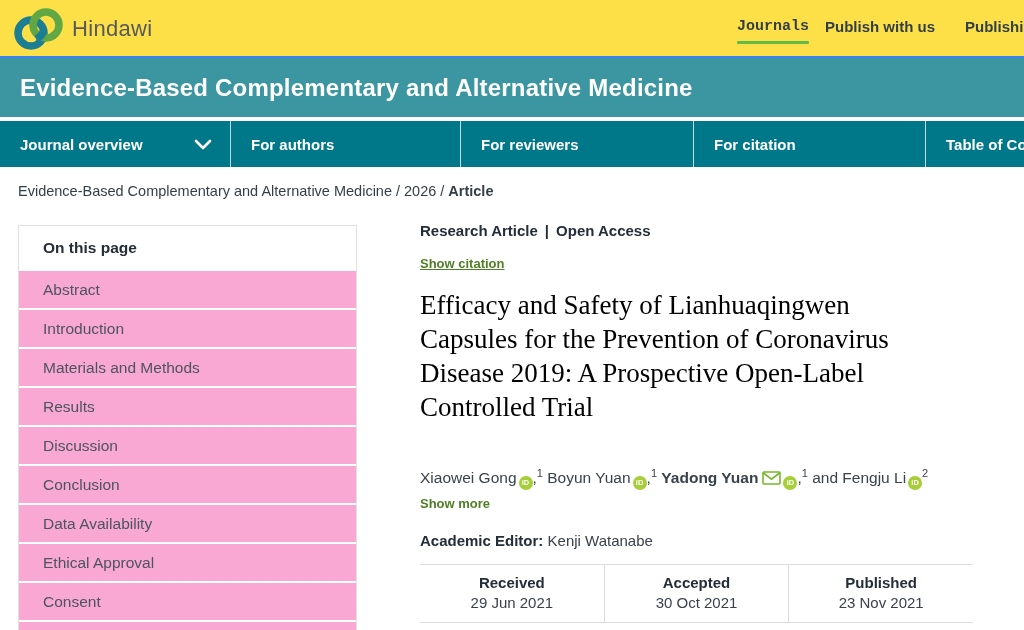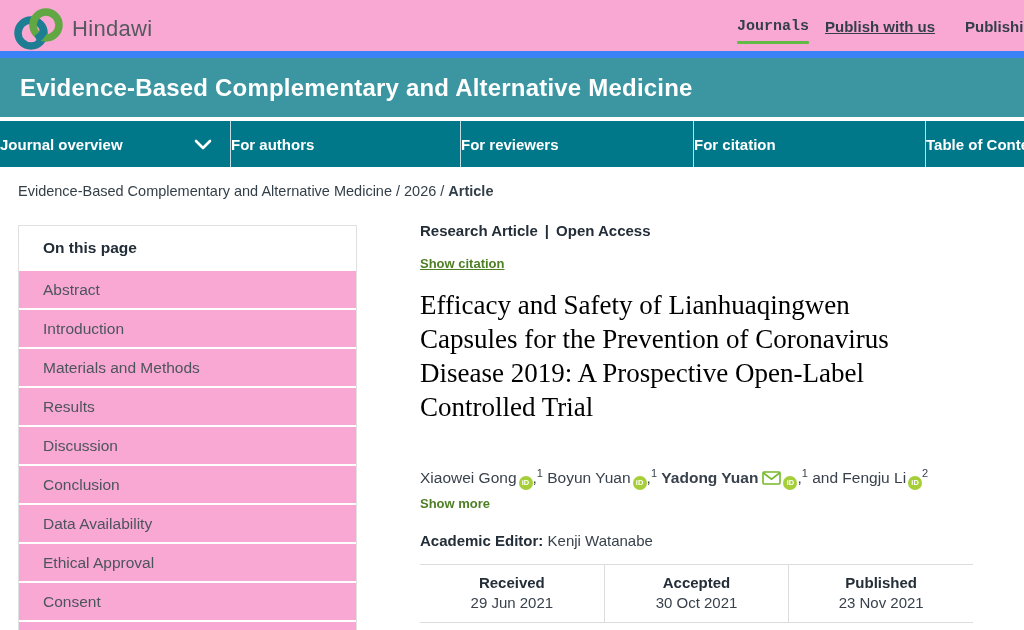--- a/index.html
+++ b/index.html
@@ -2,37 +2,37 @@
 <html><head>
 <meta charset="utf-8">
 <style>
   * { margin:0; padding:0; box-sizing:border-box; }
   html,body { width:1024px; height:630px; overflow:hidden; background:#fff;
               font-family:"Liberation Sans", sans-serif; }
   .page { position:relative; width:1024px; height:630px; background:#fff; }
 
   
   .top-header { position:absolute; left:0; top:0; width:1024px; height:58px;
-                background:#f9a8d4; border-bottom:7px solid #3b82f6; }
+                background:#fde047; border-bottom:2px solid #3b82f6; }
   .brand { position:absolute; left:12px; top:7px; display:flex; align-items:center; gap:8px; cursor:pointer; }
   .brand-name { font-size:22px; color:#55595d; font-weight:500; letter-spacing:.3px; }
   .site-nav-item { position:absolute; top:18px; font-size:15px; font-weight:600; color:#333f48;
                    white-space:nowrap; cursor:pointer; }
   .site-nav-item.active::after { content:""; display:block; height:3px; background:#61bb46;
                    margin-top:6px; border-radius:1px; }
 
   
   .banner { position:absolute; left:0; top:58px; width:1024px; height:59px; background:#3b96a1;
             display:flex; align-items:center; padding-left:20px; }
   .banner h1 { color:#fff; font-size:24px; font-weight:700; letter-spacing:.2px; }
 
   
   .journal-nav { position:absolute; left:0; top:121px; width:1100px; height:46px; background:#00788a;
                  display:flex; }
-  .jnav-cell { height:46px; display:flex; align-items:center; 
+  .jnav-cell { height:46px; display:flex; align-items:center; padding-left:20px;
                color:#fff; font-size:15px; font-weight:700; cursor:pointer; }
   .jnav-cell + .jnav-cell { border-left:1.5px solid rgba(255,255,255,.75); }
   .jnav-cell.c0 { width:230px; justify-content:space-between; padding-right:18px; }
   .jnav-cell.c1 { width:230px; } .jnav-cell.c2 { width:233px; }
   .jnav-cell.c3 { width:232px; } .jnav-cell.c4 { width:175px; }
   .chev { width:18px; height:11px; }
 
   
   .breadcrumb { position:absolute; left:18px; top:183px; font-size:14.5px; color:#333f48; }
   .breadcrumb .crumb-link { cursor:pointer; }
@@ -85,21 +85,21 @@
   <div class="top-header">
     <div class="brand">
       <svg width="52" height="44" viewBox="0 0 52 44">
         <circle cx="19" cy="26" r="13" fill="none" stroke="#1d7e93" stroke-width="7.5"></circle>
         <circle cx="34" cy="18" r="13" fill="none" stroke="#61a744" stroke-width="7.5"></circle>
         <path d="M 24 32 A 13 13 0 0 0 31.5 24" fill="none" stroke="#1d7e93" stroke-width="7.5"></path>
       </svg>
       <span class="brand-name">Hindawi</span>
     </div>
     <div class="site-nav-item active" style="left:737px;font-family:Liberation Mono, monospace;">Journals</div>
-    <div class="site-nav-item" style="left:825px;text-decoration:underline;">Publish with us</div>
+    <div class="site-nav-item" style="left:825px;">Publish with us</div>
     <div class="site-nav-item" style="left:965px;">Publishing partnerships</div>
   </div>
 
   <div class="banner">
     <h1>Evidence-Based Complementary and Alternative Medicine</h1>
   </div>
 
   <div class="journal-nav">
     <div class="jnav-cell c0">
       <span>Journal overview</span>

